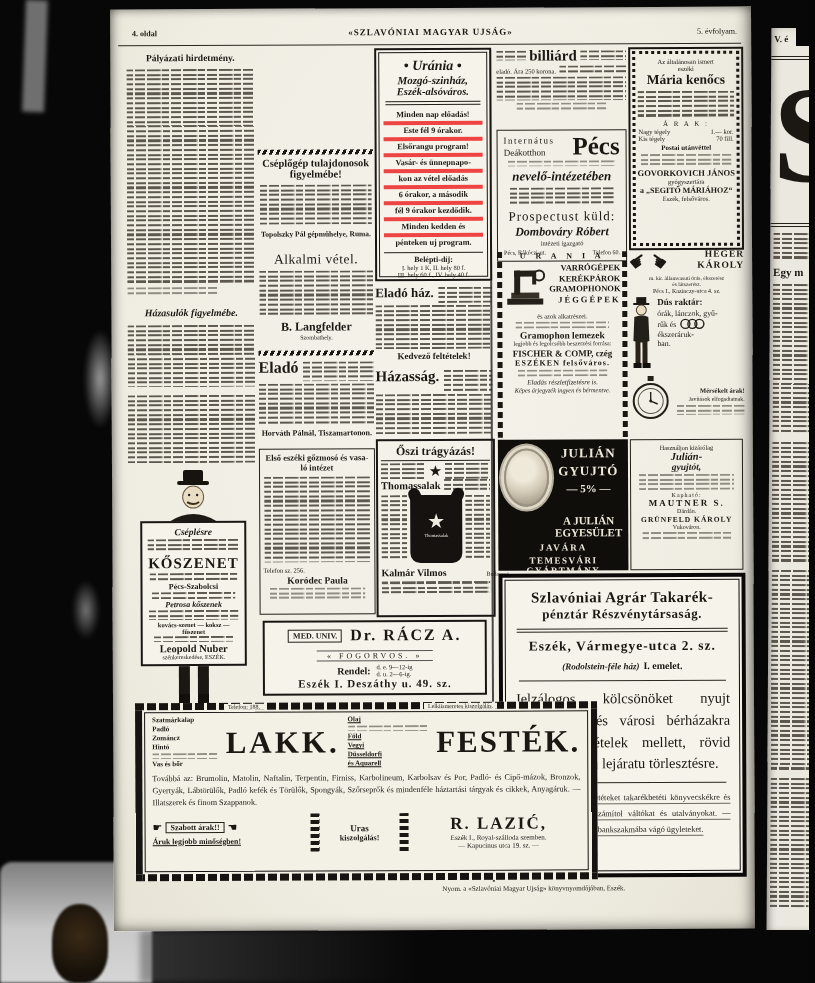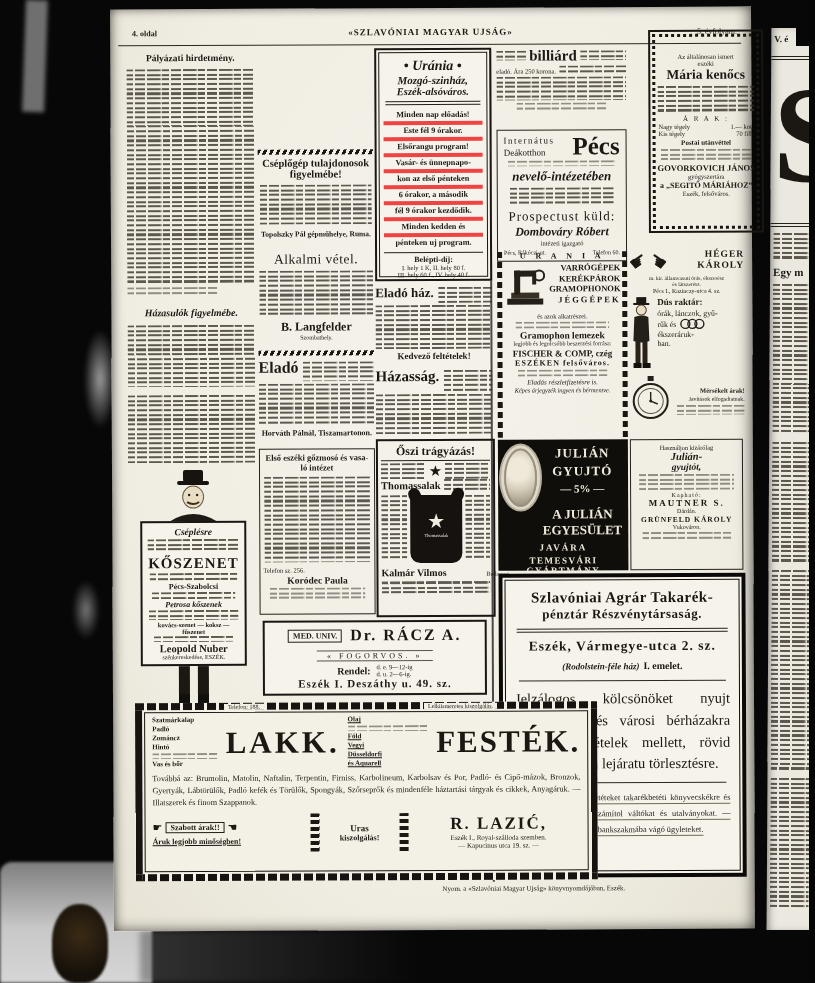--- a/index.html
+++ b/index.html
@@ -150,21 +150,21 @@
 
     <div class="ad box2 t" style="left:264px;top:40px;width:117px;height:233px;outline:1px solid #191613;outline-offset:-5px;padding:8px 7px;box-sizing:border-box;background:#f6f3ea;">
       <div class="b i" style="font-size:14px;">• Uránia •</div>
       <div class="b i" style="font-size:11px;">Mozgó-szinház,</div>
       <div class="b i" style="font-size:10.5px;">Eszék-alsóváros.</div>
       <div class="hr2" style="margin:4px 2px;"></div>
       <div class="rl">Minden nap előadás!</div>
       <div class="rl">Este fél 9 órakor.</div>
       <div class="rl">Elsőrangu program!</div>
       <div class="rl">Vasár- és ünnepnapo-</div>
-      <div class="rl">kon az első pénteken</div>
+      <div class="rl">kon az vétel előadás</div>
       <div class="rl">6 órakor, a második</div>
       <div class="rl">fél 9 órakor kezdődik.</div>
       <div class="rl">Minden kedden és</div>
       <div class="rl" style="border-bottom:none;">pénteken uj program.</div>
       <div style="border-top:1px solid #24201a;margin-top:3px;padding-top:2px;">
         <div class="b" style="font-size:8px;">Belépti-díj:</div>
         <div style="font-size:6.5px;">I. hely 1 K, II. hely 80 f.</div>
         <div style="font-size:6.5px;">III. hely 60 f., IV. hely 40 f.</div>
       </div>
     </div>
@@ -298,28 +298,28 @@
       </div>
     </div>
 
     <div class="ad" style="left:386px;top:432px;width:130px;height:131px;background:#100e0b;color:#efe9da;padding:6px;box-sizing:border-box;">
       <div style="display:flex;gap:6px;">
         <div class="seal" style="width:58px;height:58px;margin-top:3px;"></div>
         <div class="b t" style="flex:1;">
           <div style="font-size:13px;letter-spacing:1px;">JULIÁN</div>
           <div style="font-size:13px;letter-spacing:1px;margin-top:2px;">GYUJTÓ</div>
           <div style="font-size:11px;margin-top:3px;">— 5% —</div>
-          <div style="font-size:13px;margin-top:12px;">A JULIÁN EGYESÜLET</div>
+          <div style="font-size:11px;margin-top:20px;">A JULIÁN EGYESÜLET</div>
         </div>
       </div>
       <div class="b t" style="font-size:9px;margin-top:4px;letter-spacing:2px;">JAVÁRA</div>
       <div class="b t" style="font-size:9px;letter-spacing:1.5px;margin-top:3px;">TEMESVÁRI GYÁRTMÁNY</div>
     </div>
 
-    <div class="ad t" style="left:518px;top:23px;width:115px;height:203px;border:2px solid #1a1713;outline:3px dotted #1a1713;outline-offset:-7px;padding:21px 6px 4px;box-sizing:border-box;margin-left:20px;">
+    <div class="ad t" style="left:518px;top:40px;width:115px;height:203px;border:2px solid #1a1713;outline:3px dotted #1a1713;outline-offset:-7px;padding:9px 6px 4px;box-sizing:border-box;">
       <div style="font-size:6.5px;">Az általánosan ismert</div>
       <div style="font-size:6.5px;">eszéki</div>
       <div class="b" style="font-size:13.5px;">Mária kenőcs</div>
       <div class="fz" style="height:26px;margin:3px 1px;"></div>
       <div style="font-size:7px;letter-spacing:2px;">Á R A K :</div>
       <div style="display:flex;justify-content:space-between;font-size:6.5px;padding:0 2px;">
         <span>Nagy tégely</span>
           <span>1.— kor.</span>
       </div>
       <div style="display:flex;justify-content:space-between;font-size:6.5px;padding:0 2px;">

